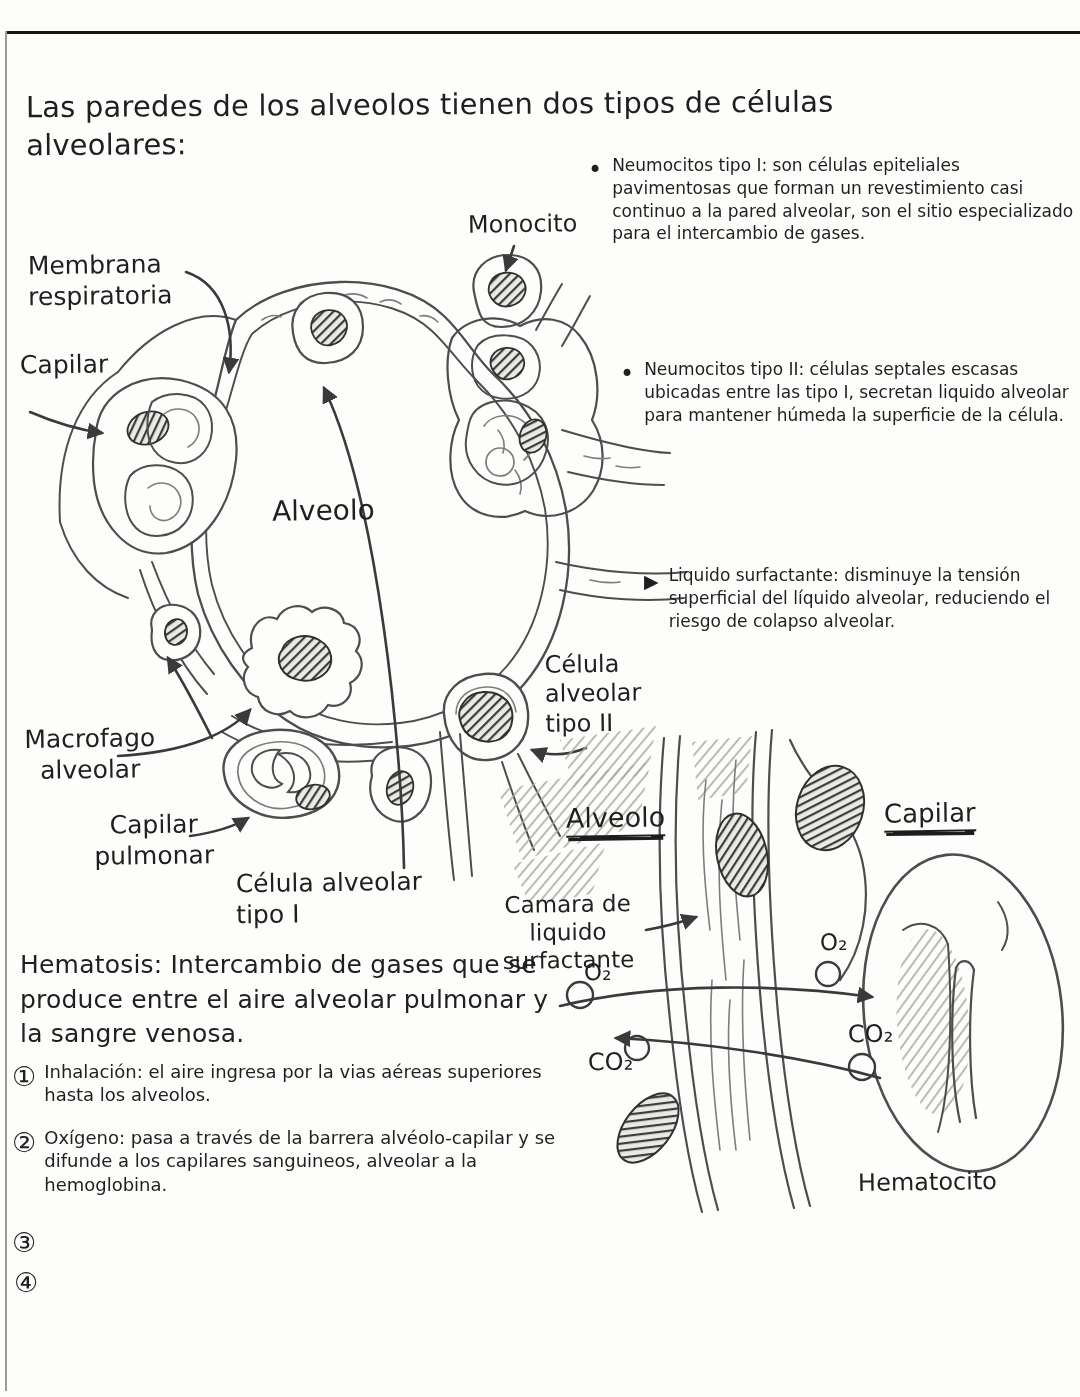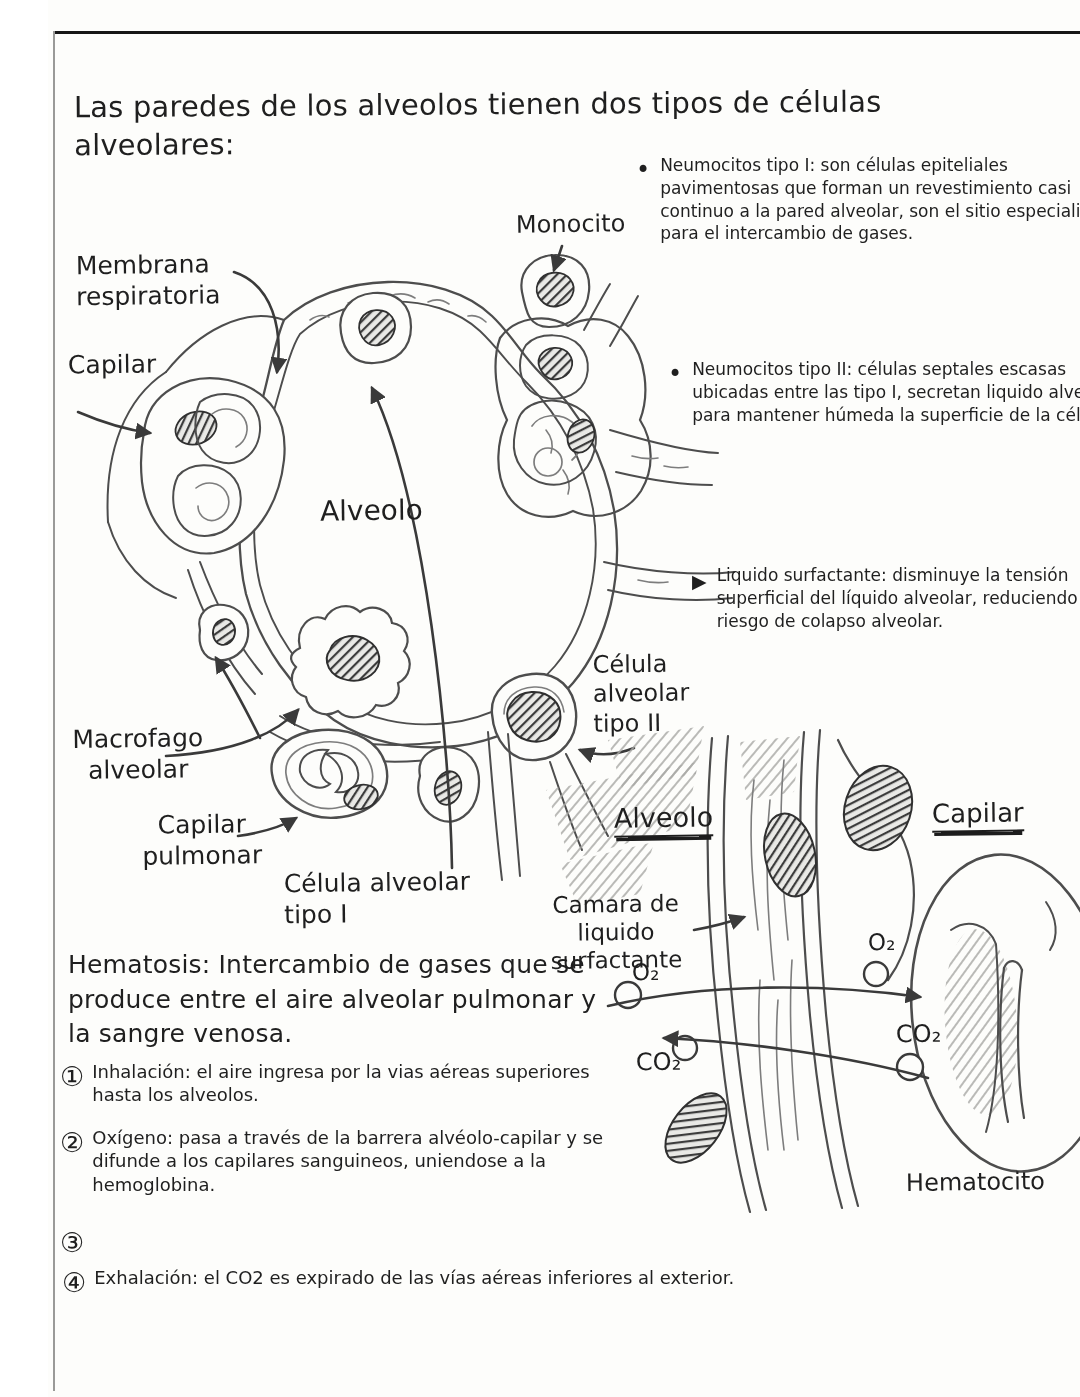--- a/index.html
+++ b/index.html
@@ -2,21 +2,21 @@
 <html><head>
 <meta charset="utf-8">
 <style>
   html,body{margin:0;padding:0;}
   body{
     width:1080px;height:1397px;position:relative;overflow:hidden;
     background:#ffffff;
     font-family:"DejaVu Sans", sans-serif;
     color:#1f1f1f;
   }
-  .page{position:absolute;inset:0;background:#fdfdfb;margin-left:48px;}
+  .page{position:absolute;inset:0;background:#fdfdfb;}
   .edge-top{position:absolute;left:7px;top:31px;right:0;height:3px;background:#161616;}
   .edge-left{position:absolute;left:5px;top:31px;width:2px;height:1360px;background:#9a9a98;}
   svg.sketch{position:absolute;left:0;top:0;width:1080px;height:1397px;}
 
   .txt{position:absolute;line-height:1.3;letter-spacing:.2px;white-space:pre-line;}
   .title{left:26px;top:86px;width:920px;font-size:29px;transform:rotate(-.4deg);}
   .bullet{position:absolute;display:flex;gap:10px;align-items:flex-start;}
   .bullet .mk{flex:0 0 auto;font-size:24px;line-height:1.35;}
   .bullet .tx{font-size:17px;line-height:1.34;}
   .b1{left:588px;top:154px;width:492px;}
@@ -270,22 +270,21 @@
   <div class="lbl lbl-hematocito">Hematocito</div>
 
   <div class="txt hematosis">Hematosis: Intercambio de gases que se produce entre el aire alveolar pulmonar y la sangre venosa.</div>
 
   <div class="step s1">
     <span class="num">①</span>
     <span class="tx">Inhalación: el aire ingresa por la vias aéreas superiores hasta los alveolos.</span>
   </div>
   <div class="step s2">
     <span class="num">②</span>
-    <span class="tx">Oxígeno: pasa a través de la barrera alvéolo-capilar y se difunde a los capilares sanguineos, uniendose a la hemoglobina.</span>
+    <span class="tx">Oxígeno: pasa a través de la barrera alvéolo-capilar y se difunde a los capilares sanguineos, alveolar a la hemoglobina.</span>
   </div>
   <div class="step s3">
     <span class="num">③</span>
   </div>
   <div class="step s4">
     <span class="num">④</span>
-    <span class="tx">Exhalación: el CO2 es expirado de las vías aéreas inferiores al exterior.</span>
   </div>
 </div>
 
 </body></html>

